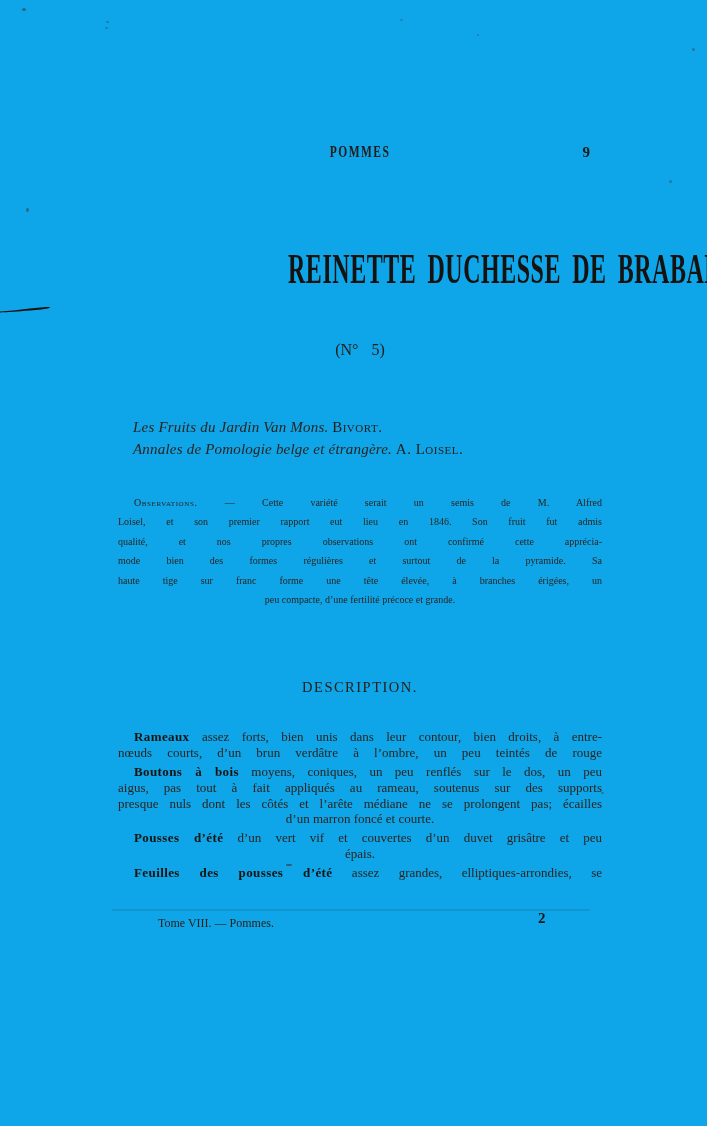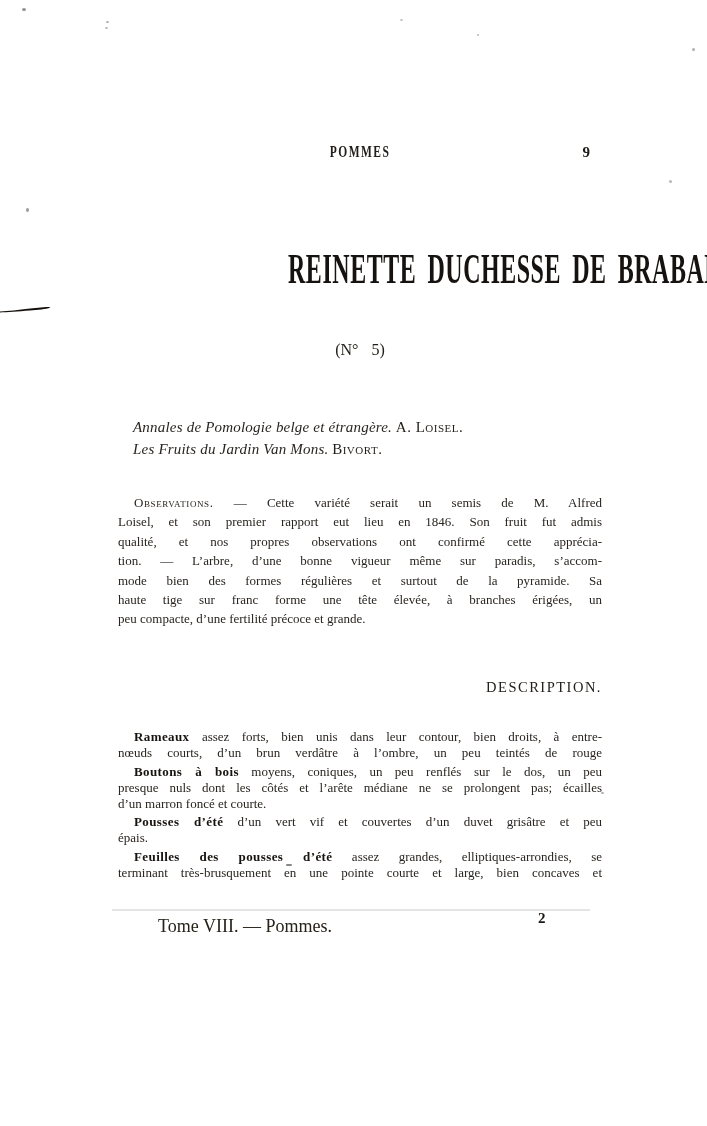--- a/index.html
+++ b/index.html
@@ -1,21 +1,21 @@
 <!DOCTYPE html>
 <html><head>
 <meta charset="utf-8">
 <style>
   html, body { margin: 0; padding: 0; background: #e8e8e6; }
   .page {
     position: relative;
     width: 707px;
     height: 1126px;
     margin: 0 auto;
-    background: #ffffff;
+    background: #0ea5e9;
     overflow: hidden;
     font-family: "Liberation Serif", "DejaVu Serif", serif;
     color: #29241f;
   }
 
   
   .running-header {
     position: absolute;
     left: 118px; top: 143px;
     width: 484px;
@@ -86,63 +86,63 @@
     font-variant: small-caps;
     letter-spacing: 0.5px;
     color: #221d18;
   }
 
   
   .observations {
     position: absolute;
     left: 118px; top: 493px;
     width: 484px;
-    font-size: 13px;
+    font-size: 10px;
   }
   .observations .tl { height: 19.4px; line-height: 19.4px; overflow: hidden; }
   .sc { font-variant: small-caps; letter-spacing: 0.6px; }
 
   
   .description-heading {
     position: absolute;
     left: 118px; top: 679px;
     width: 484px;
-    text-align: right;
+    text-align: center;
     font-size: 14.5px;
     letter-spacing: 1.5px;
     color: #25201a;
   }
 
   
   .body-block {
     position: absolute;
     left: 118px; top: 729px;
     width: 484px;
     font-size: 13px;
   }
   .body-block .tl { height: 15.9px; line-height: 15.9px; overflow: hidden; }
   .para { margin-bottom: 3px; }
   .lead-bold { font-weight: 700; letter-spacing: 0.4px; color: #17130f; }
 
   
-  .tl { white-space: normal; }
+  .tl { white-space: normal; text-align: center; }
   .fi { text-indent: 16px; }
   .just { text-align: justify; text-align-last: justify; }
 
   
   .footer-rule {
     position: absolute;
     left: 112px; top: 909px;
     width: 478px; height: 1.5px;
     background: rgba(40, 35, 30, 0.12);
   }
   .footer-left {
     position: absolute;
     left: 158px; top: 916px;
-    font-size: 18px;
+    font-size: 12px;
     color: #272219;
   }
   .footer-page-number {
     position: absolute;
     left: 538px; top: 910px;
     font-size: 15px;
     font-weight: 700;
     color: #1c1814;
   }
 
@@ -161,62 +161,61 @@
   </div>
 
   <div class="main-title">
     <span class="stretch">REINETTE DUCHESSE DE BRABANT</span>
   </div>
 
   <div class="variety-number">(N° 5)</div>
 
   <div class="citations">
     <div class="cite-line">
+      <span class="cite-work">Les Fruits du Jardin Van Mons.</span>
+      <span class="cite-author">Bivort.</span>
+    </div>
+    <div class="cite-line">
       <span class="cite-work">Annales de Pomologie belge et étrangère.</span>
       <span class="cite-author">A. Loisel.</span>
-    </div>
-    <div class="cite-line">
-      <span class="cite-work">Les Fruits du Jardin Van Mons.</span>
-      <span class="cite-author">Bivort.</span>
     </div>
   </div>
 
   <div class="observations">
     <div class="tl just fi"><span class="sc">Observations.</span><span> — Cette variété serait un semis de M. Alfred</span></div>
     <div class="tl just">Loisel, et son premier rapport eut lieu en 1846. Son fruit fut admis</div>
     <div class="tl just">qualité, et nos propres observations ont confirmé cette apprécia-</div>
-    <div class="tl just">tion. — L’arbre, d’une bonne vigueur même sur paradis, s’accom-</div>
     <div class="tl just">mode bien des formes régulières et surtout de la pyramide. Sa</div>
     <div class="tl just">haute tige sur franc forme une tête élevée, à branches érigées, un</div>
     <div class="tl">peu compacte, d’une fertilité précoce et grande.</div>
   </div>
 
   <div class="description-heading">DESCRIPTION.</div>
 
   <div class="body-block">
 
     <div class="para">
       <div class="tl just fi"><span class="lead-bold">Rameaux</span><span> assez forts, bien unis dans leur contour, bien droits, à entre-</span></div>
       <div class="tl just">nœuds courts, d’un brun verdâtre à l’ombre, un peu teintés de rouge</div>
     </div>
 
     <div class="para">
       <div class="tl just fi"><span class="lead-bold">Boutons à bois</span><span> moyens, coniques, un peu renflés sur le dos, un peu</span></div>
+      <div class="tl just">aigus, pas tout à fait appliqués au rameau, soutenus sur des supports</div>
       <div class="tl just">presque nuls dont les côtés et l’arête médiane ne se prolongent pas; écailles</div>
       <div class="tl">d’un marron foncé et courte.</div>
     </div>
 
     <div class="para">
       <div class="tl just fi"><span class="lead-bold">Pousses d’été</span><span> d’un vert vif et couvertes d’un duvet grisâtre et peu</span></div>
       <div class="tl">épais.</div>
     </div>
 
     <div class="para">
       <div class="tl just fi"><span class="lead-bold">Feuilles des pousses d’été</span><span> assez grandes, elliptiques-arrondies, se</span></div>
-      <div class="tl just">terminant très-brusquement en une pointe courte et large, bien concaves et</div>
     </div>
 
   </div>
 
   <div class="footer-rule"></div>
   <div class="footer-left">Tome VIII. — Pommes.</div>
   <div class="footer-page-number">2</div>
 
   <svg class="ink-mark" width="56" height="14" viewBox="0 0 56 14">
     <path d="M0,8.6 C 8,8.2 18,7.2 30,5.6 L 46,4.0 C 49,3.8 51,4.2 50,4.8 C 46,6.2 38,7.0 30,7.6 C 18,8.6 7,9.2 0,9.6 Z" fill="#15110e"></path>

